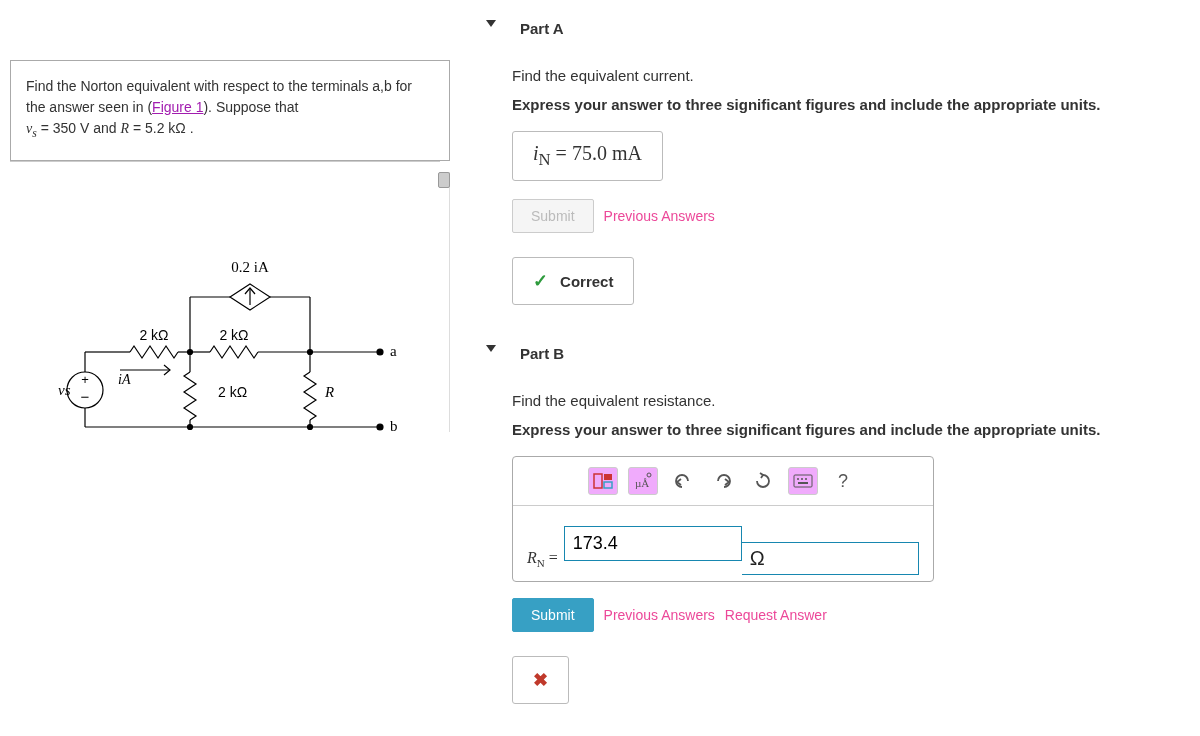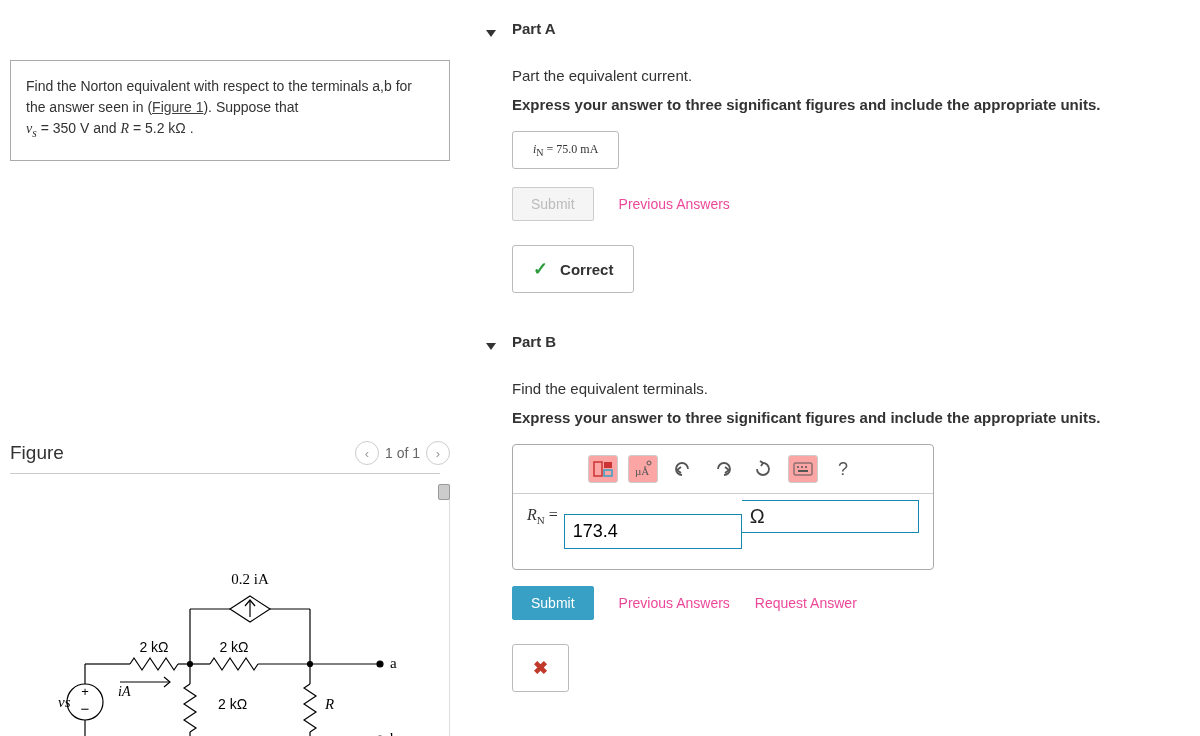--- a/index.html
+++ b/index.html
@@ -27,21 +27,21 @@
   padding: 20px 10px 10px 20px;
   position: relative;
 }
 .problem-box {
   border: 1px solid #aaa;
   padding: 15px 15px 18px 15px;
   margin: 50px 0 0 10px;
   line-height: 1.5;
 }
 .problem-box a {
-  color: #404040;
+  color: #a21caf;
   text-decoration: underline;
   text-align: center;
 }
 .figure-heading {
   font-size: 19px;
   margin: 280px 0 8px 10px;
   display: flex;
   align-items: center;
   justify-content: space-between;
 }
@@ -84,22 +84,22 @@
   height: 14px;
   background: #ccc;
   border: 1px solid #999;
   border-radius: 2px;
 }
 .circuit {
   margin: 60px 0 0 40px;
 }
 .part-header {
   display: flex;
-  align-items: flex-end;
-  gap: 16px;
+  align-items: flex-start;
+  gap: 24px;
   font-weight: bold;
   font-size: 15px;
   color: #333;
   margin-bottom: 30px;
 }
 .caret-down {
   width: 0;
   height: 0;
   border-left: 5px solid transparent;
   border-right: 5px solid transparent;
@@ -108,26 +108,26 @@
 }
 .instr-normal { font-size: 15px; margin: 0 0 12px 0;}
 .instr-bold { font-weight: bold; font-size: 15px; margin: 0 0 18px 0;}
 .answer-display {
   border: 1px solid #bbb;
   border-radius: 3px;
   padding: 10px 20px;
   display: inline-block;
   font-family: "Times New Roman", serif;
   font-style: italic;
-  font-size: 12px;
+  font-size: 20px;
   margin: 0 0 18px 0;
 }
 .answer-display .roman { font-style: normal;}
 .answer-display .unit { font-style: normal;}
-.btn-row { display: flex; align-items: center; gap: 25px; margin-bottom: 24px;}
+.btn-row { display: flex; align-items: center; gap: 10px; margin-bottom: 24px;}
 .submit-btn {
   border: 1px solid #ccc;
   padding: 8px 18px;
   color: #bbb;
   background: #f5f5f5;
   border-radius: 2px;
   font-size: 14px;
 }
 .submit-btn.active {
   color: #fff;
@@ -173,26 +173,26 @@
   height: 26px;
   display: flex;
   align-items: center;
   justify-content: center;
   border: 1px solid transparent;
   border-radius: 3px;
   cursor: pointer;
   color: #555;
   font-size: 14px;
 }
-.tool-btn.boxed { border-color: #ccc; background: #fca5a5;}
+.tool-btn.boxed { border-color: #ccc; background: #f0abfc;}
 .tool-btn svg { display: block;}
 .input-row {
   border-top: 1px solid #ccc;
   display: flex;
-  align-items: flex-start;
+  align-items: flex-end;
 }
 .input-label {
   padding: 12px 6px 12px 14px;
   font-family: "Times New Roman", serif;
   font-style: italic;
   font-size: 16px;
 }
 .input-label sub { font-size: 11px; font-style: normal;}
 .value-input {
   border: 1px solid #1787b0;
@@ -219,28 +219,20 @@
 <body>
 
 <div class="container">
   <div class="left-panel">
     <div class="problem-box">
       <span>Find the Norton equivalent with respect to the terminals a,b for the answer seen in (</span><a href="#">Figure 1</a><span>). Suppose that</span>
       <br>
       <span style="font-style:italic;font-family:'Times New Roman',serif;">v</span><sub style="font-style:italic;font-family:'Times New Roman',serif;">s</sub><span> = 350  V and </span><span style="font-style:italic;font-family:'Times New Roman',serif;">R</span><span> = 5.2  kΩ .</span>
     </div>
 
-    <div class="figure-heading">
-      <span style="font-weight:normal;">Figure</span>
-      <span class="fig-nav">
-        <span class="nav-btn">‹</span>
-        <span>1 of 1</span>
-        <span class="nav-btn">›</span>
-      </span>
-    </div>
     <hr class="figure-hr">
 
     <div class="figure-area">
       <div class="scroll-handle"></div>
       <svg class="circuit" width="360" height="220">
 
         <g stroke="#000" stroke-width="1.2" fill="none">
 
           <line x1="140" y1="65" x2="180" y2="65"></line>
           <polygon points="180,65 200,52 220,65 200,78"></polygon>
@@ -302,21 +294,21 @@
     </div>
   </div>
 
   <div class="right-panel">
 
     <div class="part-header">
       <span class="caret-down"></span>
       <span>Part A</span>
     </div>
     <div class="pad-right">
-      <p class="instr-normal">Part the equivalent current.</p>
+      <p class="instr-normal">Find the equivalent current.</p>
       <p class="instr-bold">Express your answer to three significant figures and include the appropriate units.</p>
 
       <div class="answer-display">
         <span>i</span><sub class="roman">N</sub><span class="roman"> = </span><span class="unit">75.0 mA</span>
       </div>
 
       <div class="btn-row">
         <button class="submit-btn" disabled="">Submit</button>
         <span class="link">Previous Answers</span>
       </div>
@@ -325,21 +317,21 @@
         <span class="check">✓</span>
         <span class="msg">Correct</span>
       </div>
     </div>
 
     <div class="part-header">
       <span class="caret-down"></span>
       <span>Part B</span>
     </div>
     <div class="pad-right">
-      <p class="instr-normal">Find the equivalent terminals.</p>
+      <p class="instr-normal">Find the equivalent resistance.</p>
       <p class="instr-bold">Express your answer to three significant figures and include the appropriate units.</p>
 
       <div class="answer-panel">
         <div class="toolbar">
           <span class="tool-btn boxed">
             <svg width="22" height="18">
                 <rect x="2" y="2" width="8" height="14" fill="none" stroke="#c33" stroke-width="1.5"></rect>
                 <rect x="12" y="2" width="8" height="6" fill="#c33"></rect>
                 <rect x="12" y="10" width="8" height="6" fill="none" stroke="#37a0c4" stroke-width="1.5"></rect>
               </svg>

